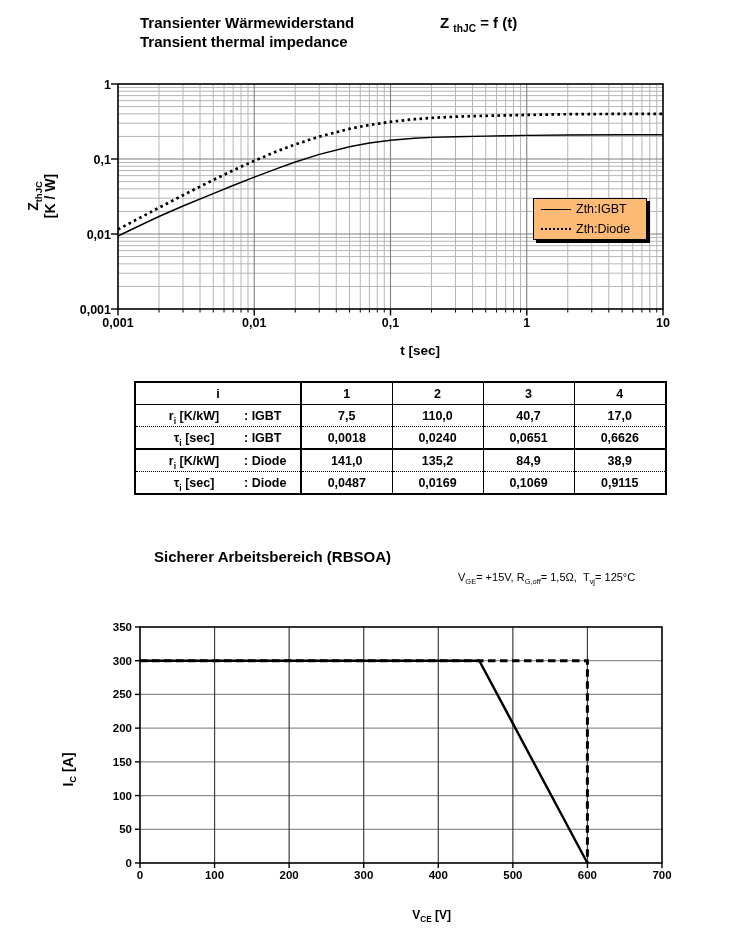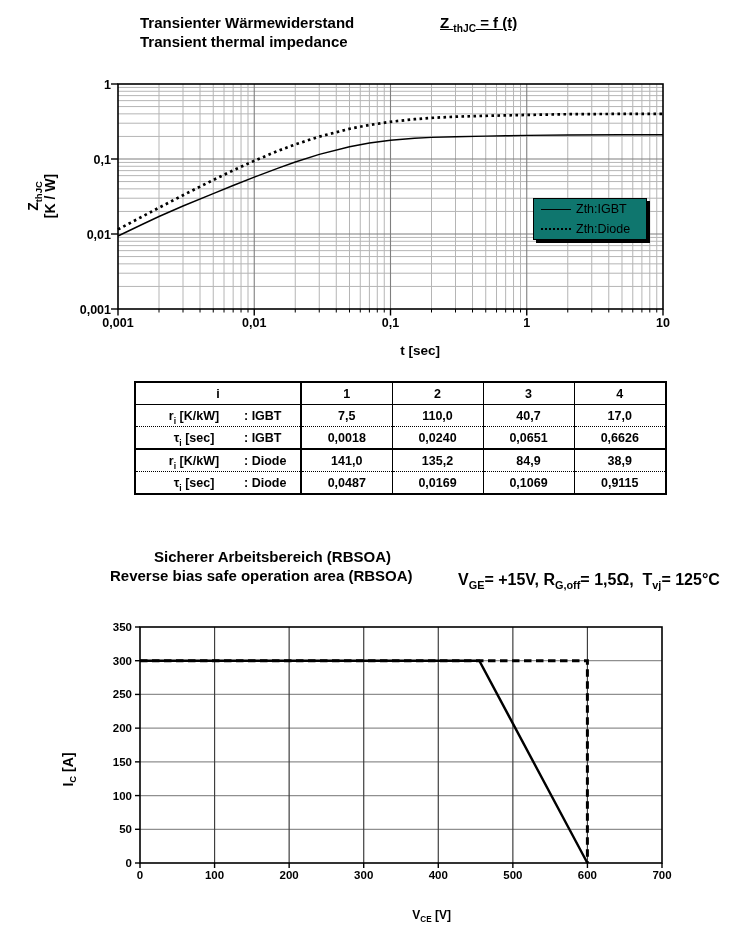--- a/index.html
+++ b/index.html
@@ -1,28 +1,28 @@
 <!DOCTYPE html>
 <html><head>
 <meta charset="utf-8">
 <style>
   html,body{margin:0;padding:0;background:#ffffff;}
   #screen{position:relative;width:740px;height:950px;background:#ffffff;overflow:hidden;
           font-family:"Liberation Sans",sans-serif;color:#000;}
   .abs{position:absolute;}
   .ttl{font-size:15px;font-weight:bold;line-height:19px;white-space:nowrap;}
-  .cond{font-size:16px;font-weight:bold;white-space:nowrap;}
+  .cond{font-size:11px;font-weight:normal;white-space:nowrap;}
   sub{font-size:68%;line-height:0;}
   svg{position:absolute;left:0;top:0;}
   svg text{font-family:"Liberation Sans",sans-serif;font-weight:bold;fill:#000;}
 
   .ylab{transform:rotate(-90deg);text-align:center;font-weight:bold;font-size:14px;line-height:17px;white-space:nowrap;}
   .xlab{text-align:right;font-weight:bold;font-size:13.5px;}
 
-  .legend{background:#0f766e;border:1.5px solid #000;box-shadow:3px 3px 0 #000;
+  .legend{background:#fdba74;border:1.5px solid #000;box-shadow:3px 3px 0 #000;
           display:flex;flex-direction:column;justify-content:center;}
   .lrow{display:flex;align-items:center;padding:0 7px;}
   .ls{display:inline-block;margin-right:5px;flex:none;}
   .ls-solid-thin{width:30px;border-top:1.4px solid #000;}
   .ls-dotted{width:30px;border-top:2.8px dotted #000;}
   .ls-solid-thick{width:32px;border-top:2.6px solid #000;}
   .ls-dashed{width:32px;border-top:3px dashed #000;}
   .lg1 .lrow{height:20px;font-size:12.5px;}
   .lg2 .lrow{height:16px;font-size:11px;}
 
@@ -220,21 +220,21 @@
         <text x="132" y="765.8571428571429" text-anchor="end" font-size="11.5">150</text>
         <text x="132" y="732.1428571428571" text-anchor="end" font-size="11.5">200</text>
         <text x="132" y="698.4285714285714" text-anchor="end" font-size="11.5">250</text>
         <text x="132" y="664.7142857142858" text-anchor="end" font-size="11.5">300</text>
         <text x="132" y="631" text-anchor="end" font-size="11.5">350</text>
       </g>
     </svg>
 
   <div class="abs ttl" style="left:140px;top:32px;">Transient thermal impedance</div>
   <div class="abs ttl" style="left:140px;top:13px;">Transienter Wärmewiderstand</div>
-  <div class="abs ttl" style="left:440px;top:13px;text-decoration:underline;">Z <sub>thJC</sub> = f (t)</div>
+  <div class="abs ttl" style="left:440px;top:13px;">Z <sub>thJC</sub> = f (t)</div>
 
   <div class="abs ylab" style="left:-18px;top:179px;width:120px;"><span>Z<sub>thJC</sub></span><br>
     <span>[K / W]</span>
   </div>
   <div class="abs xlab" style="left:340px;top:343px;width:100px;">t [sec]</div>
 
   <div class="abs legend lg1" style="left:533px;top:198px;width:112px;height:40px;">
     <div class="lrow">
       <span class="ls ls-solid-thin"></span>
       <span>Zth:IGBT</span>
@@ -308,20 +308,19 @@
           </td>
           <td>0,0487</td>
           <td>0,0169</td>
           <td>0,1069</td>
           <td>0,9115</td>
         </tr>
       </tbody>
   </table>
 
   <div class="abs ttl" style="left:110px;top:547px;margin-left:44px;">Sicherer Arbeitsbereich (RBSOA)</div>
-  <div class="abs ttl" style="left:110px;top:566px;">Reverse bias safe operation area (RBSOA)</div>
   <div class="abs cond" style="left:458px;top:571px;">V<sub>GE</sub>= +15V, R<sub>G,off</sub>= 1,5Ω,&nbsp; T<sub>vj</sub>= 125°C</div>
 
   <div class="abs ylab" style="left:28px;top:761px;width:80px;">I<sub>C</sub> [A]</div>
   <div class="abs xlab" style="left:351px;top:908px;width:100px;font-size:12px;">V<sub>CE</sub> [V]</div>
 
 
 </div>
 
 </body></html>

